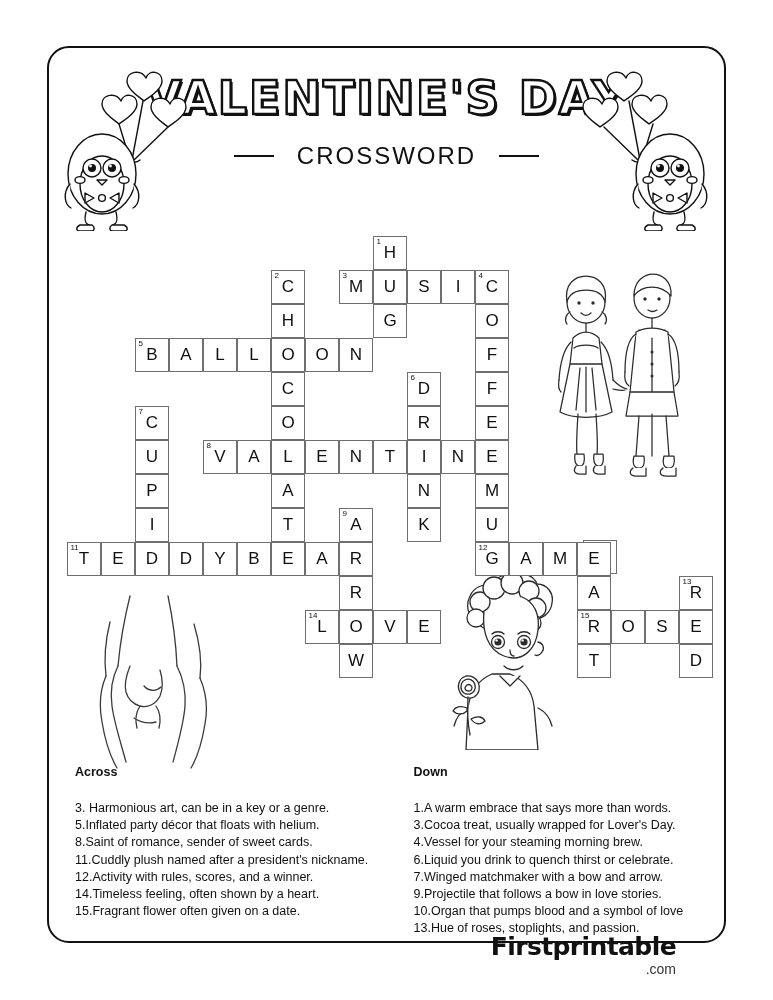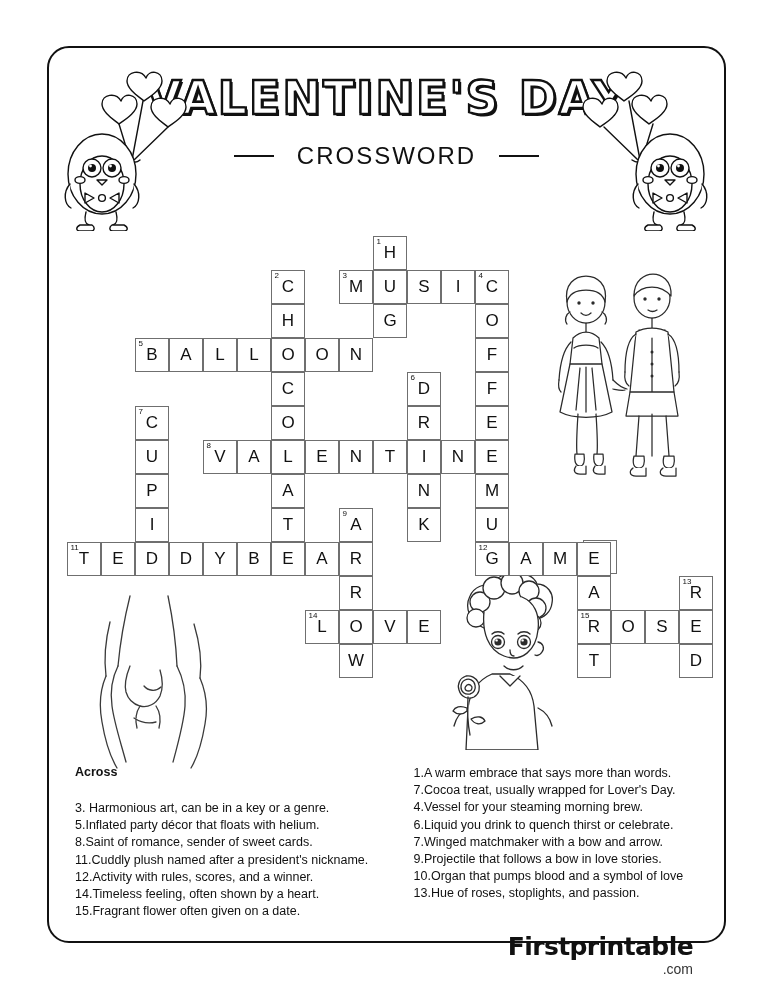--- a/index.html
+++ b/index.html
@@ -28,21 +28,21 @@
              line-height:10px;color:#111;}
   
   #clues{position:absolute;left:75px;top:765px;width:630px;
          display:flex;gap:18px;}
   .clue-col{width:auto;}
   #col-across{width:330px;}
   #col-down{width:300px;}
   .clue-head{font-size:12.5px;font-weight:bold;margin-bottom:21px;color:#111;}
   .clue{font-size:12.5px;line-height:17.2px;color:#111;}
   
-  #footer{position:absolute;right:31px;bottom:-18px;display:flex;
+  #footer{position:absolute;right:48px;bottom:-18px;display:flex;
           align-items:flex-end;text-align:right;}
   #brand{font-family:"DejaVu Sans",sans-serif;font-weight:bold;
          font-size:25px;letter-spacing:-0.6px;color:#111;line-height:1;}
   #brand-dot{font-size:14px;color:#333;margin-left:17px;line-height:1;
              position:absolute;right:0;bottom:-17px;}
   
   .art{position:absolute;}
 </style>
 </head>
 <body>
@@ -463,23 +463,24 @@
         <div class="clue">3. Harmonious art, can be in a key or a genre.</div>
         <div class="clue">5.Inflated party décor that floats with helium.</div>
         <div class="clue">8.Saint of romance, sender of sweet cards.</div>
         <div class="clue">11.Cuddly plush named after a president's nickname.</div>
         <div class="clue">12.Activity with rules, scores, and a winner.</div>
         <div class="clue">14.Timeless feeling, often shown by a heart.</div>
         <div class="clue">15.Fragrant flower often given on a date.</div>
       </div>
   </div>
   <div class="clue-col" id="col-down">
+    <div class="clue-head">Down</div>
     <div id="down-list">
         <div class="clue">1.A warm embrace that says more than words.</div>
-        <div class="clue">7.Cocoa treat, usually wrapped for Lover's Day.</div>
+        <div class="clue">3.Cocoa treat, usually wrapped for Lover's Day.</div>
         <div class="clue">4.Vessel for your steaming morning brew.</div>
         <div class="clue">6.Liquid you drink to quench thirst or celebrate.</div>
         <div class="clue">7.Winged matchmaker with a bow and arrow.</div>
         <div class="clue">9.Projectile that follows a bow in love stories.</div>
         <div class="clue">10.Organ that pumps blood and a symbol of love</div>
         <div class="clue">13.Hue of roses, stoplights, and passion.</div>
       </div>
   </div>
 </div>
 

